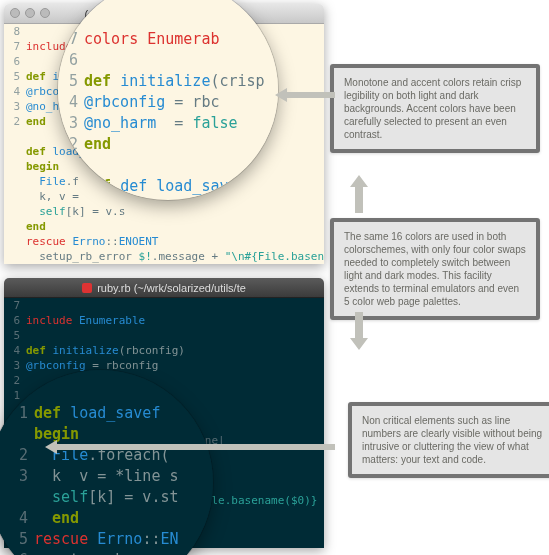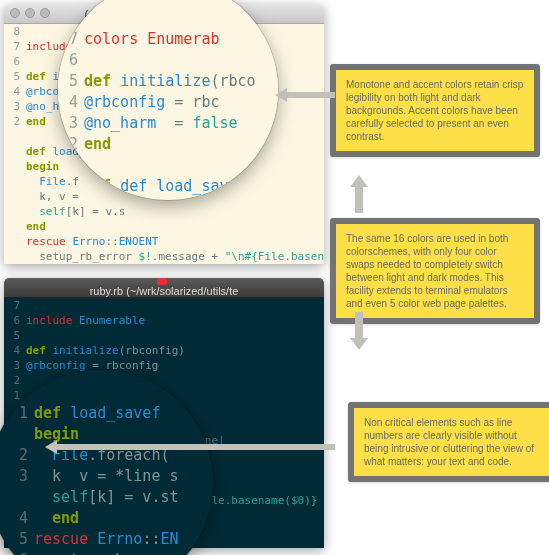--- a/index.html
+++ b/index.html
@@ -32,21 +32,20 @@
   .traffic {
     position: absolute;
     left: 6px; top: 4px;
     display: flex; gap: 5px;
   }
   .dot { width: 10px; height: 10px; border-radius: 50%; background: #bbb; border:1px solid #999;}
   .titlebar.dark {
     background: linear-gradient(#5b5b5b, #3b3b3b);
     color: #ddd;
     border-bottom: 1px solid #222;
-    flex-direction: column;
   }
   .titlebar.dark .fav {
     width:10px;height:10px;background:#d33;display:inline-block;margin-right:5px;border-radius:2px;
   }
   .editor {
     font-family: "Menlo", "Consolas", monospace;
     font-size: 11px;
     line-height: 15px;
     display: flex;
   }
@@ -73,22 +72,22 @@
     border-radius: 50%;
     overflow: hidden;
     box-shadow: 0 0 0 1px rgba(0,0,0,0.15), 0 6px 18px rgba(0,0,0,0.35);
   }
   .mag .editor { font-size: 15px; line-height: 21px; }
   .mag .gut { width: 24px; font-size:15px;}
 
   
   .callout {
     position: absolute;
-    background: #fde047;
-    border: 6px solid #737373;
+    background: #e5e5e5;
+    border: 4px solid #737373;
     border-radius: 3px;
     padding: 8px 10px;
     font-size: 10px;
     line-height: 13px;
     color: #6a6a64;
     width: 210px;
     box-shadow: 0 1px 3px rgba(0,0,0,0.15);
   }
   .arrow {
     position: absolute;
@@ -148,21 +147,21 @@
       <div>6</div>
       <div>5</div>
       <div>4</div>
       <div>3</div>
       <div>2</div>
       <div>&nbsp;</div>
     </div>
     <div class="code"><span></span>
 <span class="err">colors Enumerab</span>
 
-<span class="kw">def </span><span class="def">initialize</span><span>(rbco</span>
+<span class="kw">def </span><span class="def">initialize</span><span>(crisp</span>
 <span class="var">@rbconfig</span><span> = rbc</span>
 <span class="var">@no_harm</span><span>  = </span><span class="sym">false</span>
 <span class="kw">end</span>
 
 <span class="kw">def</span> <span class="def">def load_savefil</span></div>
   </div>
 </div>
 
 <div class="window" id="win-dark">
   <div class="titlebar dark">

